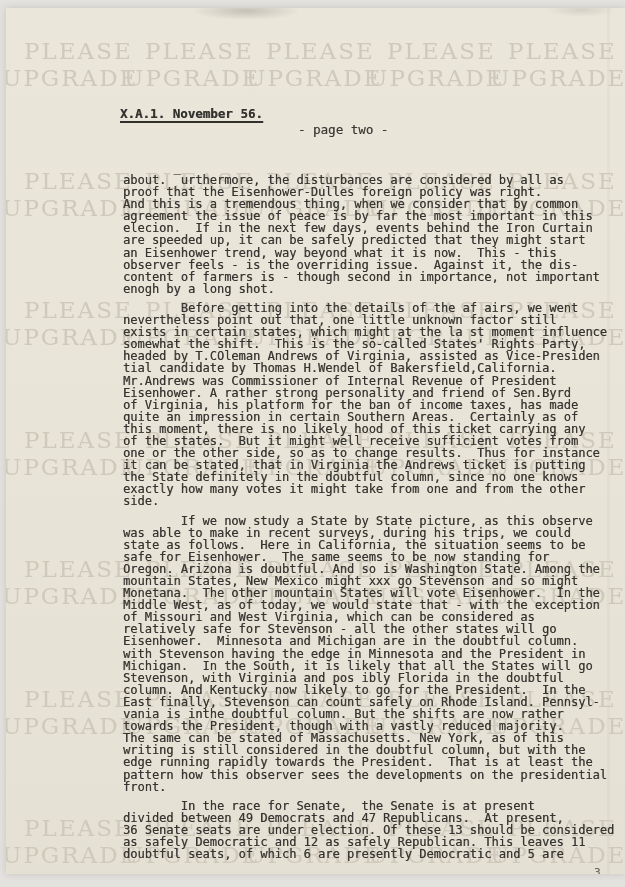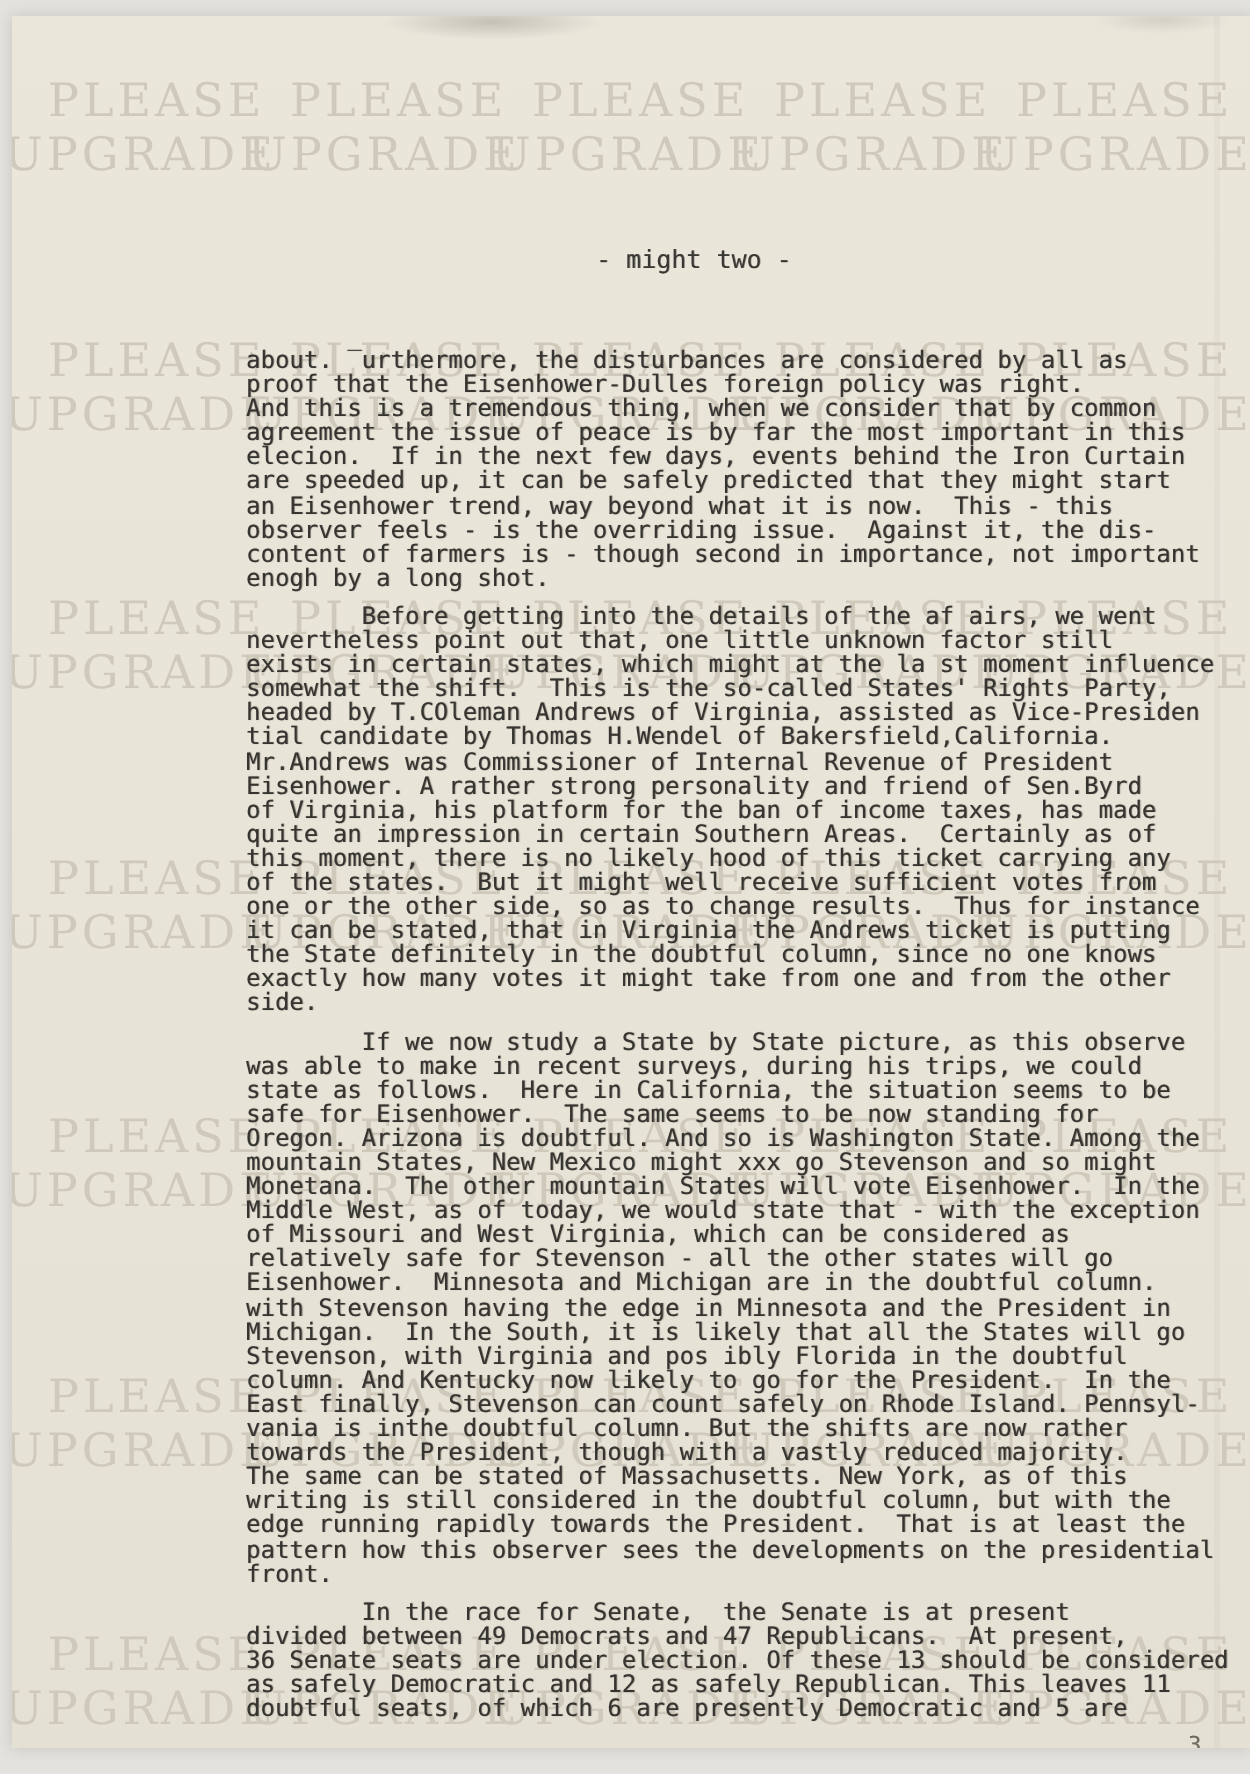--- a/index.html
+++ b/index.html
@@ -140,21 +140,24 @@
       <span class="wm" style="left: 139px; top: 809px; color: rgb(207, 201, 187);">PLEASE</span>
       <span class="wm" style="left: 118px; top: 836px; color: rgb(207, 201, 187);">UPGRADE</span>
       <span class="wm" style="left: 260px; top: 809px; color: rgb(207, 201, 187);">PLEASE</span>
       <span class="wm" style="left: 240px; top: 836px; color: rgb(207, 201, 187);">UPGRADE</span>
       <span class="wm" style="left: 381px; top: 809px; color: rgb(207, 201, 187);">PLEASE</span>
       <span class="wm" style="left: 362px; top: 836px; color: rgb(207, 201, 187);">UPGRADE</span>
       <span class="wm" style="left: 502px; top: 809px; color: rgb(207, 201, 187);">PLEASE</span>
       <span class="wm" style="left: 484px; top: 836px; color: rgb(207, 201, 187);">UPGRADE</span>
     </div>
 
-  <div class="page-label">- might two -</div>
+  <div class="doc-header">
+    <span class="doc-id">X.A.1. November 56.</span>
+  </div>
+  <div class="page-label">- page two -</div>
 
   <div class="body-text" id="body-text">
       <pre class="para">about. ‾urthermore, the disturbances are considered by all as
 proof that the Eisenhower-Dulles foreign policy was right.
 And this is a tremendous thing, when we consider that by common
 agreement the issue of peace is by far the most important in this
 elecion.  If in the next few days, events behind the Iron Curtain
 are speeded up, it can be safely predicted that they might start
 an Eisenhower trend, way beyond what it is now.  This - this
 observer feels - is the overriding issue.  Against it, the dis-

